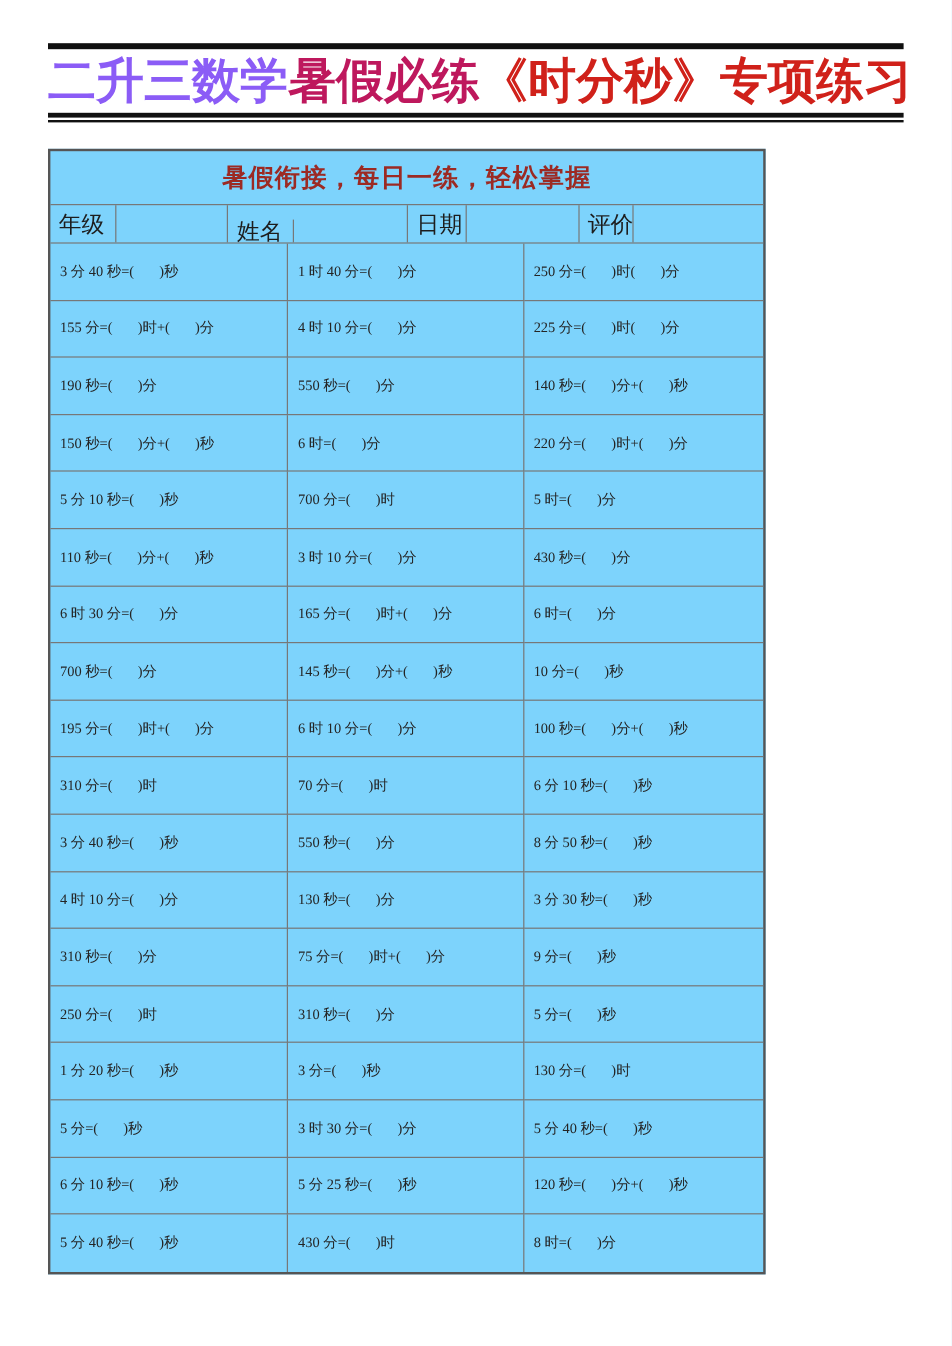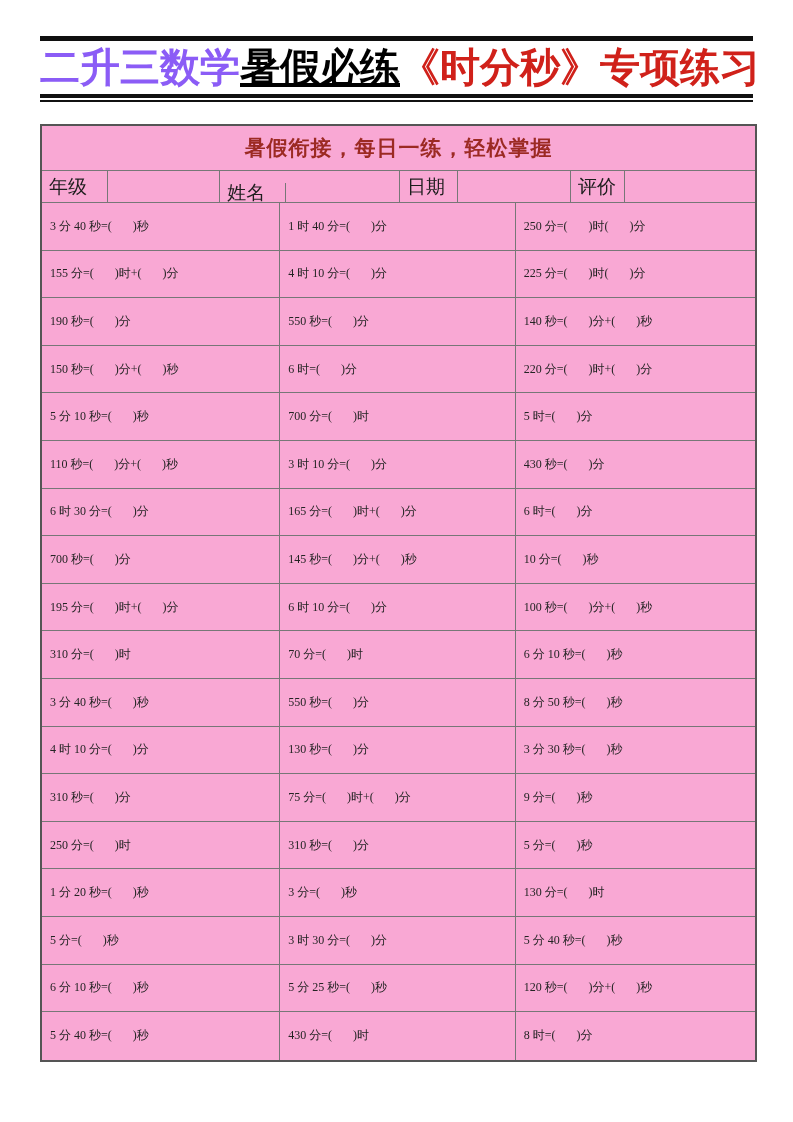--- a/index.html
+++ b/index.html
@@ -15,32 +15,32 @@
   
   .title-block { position:absolute; left:40px; top:36px; width:713px; }
   .rule-top { height:5px; background:#101010; }
   .title {
     margin:0; padding:4px 0 3px 0;
     font-size:40px; font-weight:bold; line-height:1.15;
     text-align:center; white-space:nowrap;
     font-family:"Liberation Serif","DejaVu Serif",serif;
   }
   .t-black { color:#8b5cf6; }
-  .t-blue  { color:#000000;text-decoration:underline; }
+  .t-blue  { color:#be185d; }
   .t-red   { color:#d0211a;margin-top:24px; }
   .rule-double {
     height:2px;
     border-top:4px solid #111111;
     border-bottom:2px solid #111111;
   }
 
   
   .sheet {
-    position:absolute; left:40px; top:124px; width:717px;
-    border:2px solid #555555; box-sizing:border-box; background:#f9a8d4;
+    position:absolute; left:40px; top:124px; width:598px;
+    border:2px solid #555555; box-sizing:border-box; background:#7dd3fc;
   }
   .banner {
     height:45px; display:flex; align-items:center; justify-content:center;
     border-bottom:1px solid #777777; box-sizing:border-box;
   }
   .banner span {
     color:#9c2a23; font-size:21px; font-weight:bold; letter-spacing:1px;
   }
 
   .info-row { display:flex; height:32px; border-bottom:1px solid #777777; box-sizing:border-box; }

